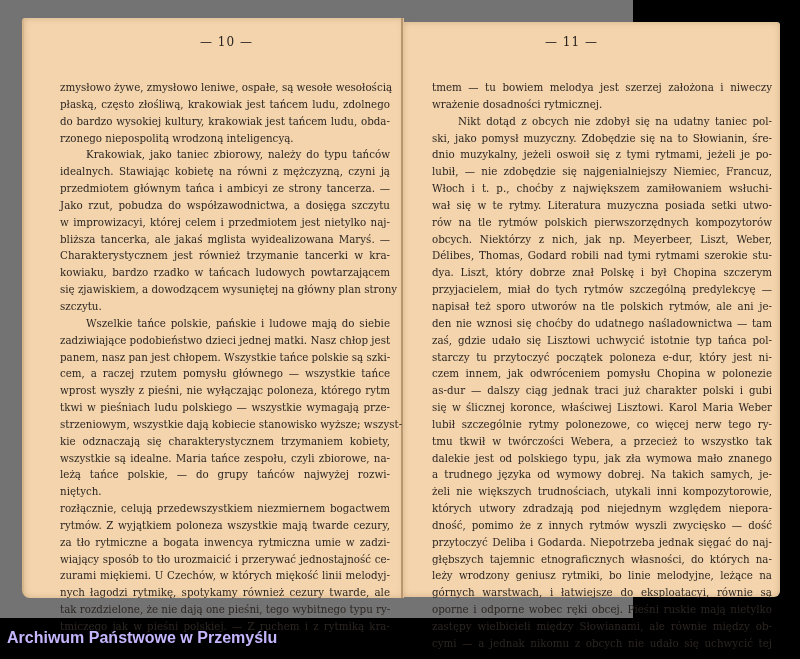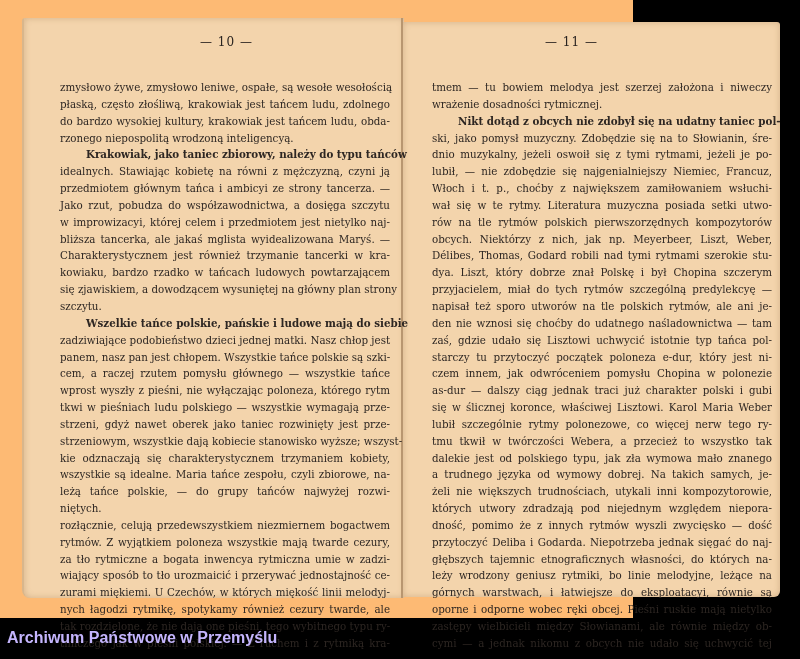--- a/index.html
+++ b/index.html
@@ -1,30 +1,30 @@
 <!DOCTYPE html>
 <html><head>
 <meta charset="utf-8">
 <style>
   html, body { margin:0; padding:0; }
   body { width:800px; height:659px; background:#000; position:relative; overflow:hidden; font-family:"DejaVu Serif", serif; }
-  .scan { position:absolute; left:0; top:0; width:633px; height:618px; background:#fdba74; }
+  .scan { position:absolute; left:0; top:0; width:633px; height:618px; background:#737373; }
   .page { position:absolute; background:#f3d4ac; box-shadow: inset 0 0 6px rgba(150,110,70,0.35); }
   .page-left { left:22px; top:18px; width:380px; height:580px; border-radius:3px 0 0 8px; border-left:2px solid #d8b68c; }
   .page-right { left:403px; top:22px; width:377px; height:575px; border-radius:0 3px 6px 0; }
   .spine { position:absolute; left:401px; top:18px; width:2px; height:580px; background:#b89670; }
   .page-num { position:absolute; top:35px; font-size:12px; color:#2a2420; letter-spacing:1px; }
   .pn-left { left:200px; }
   .pn-right { left:545px; }
   .text { position:absolute; font-size:10.3px; line-height:16.85px; color:#2d2622; text-align:justify; }
   .text-left { left:60px; top:79px; width:330px; }
   .text-right { left:432px; top:79px; width:340px; }
   .line { display:block; white-space:nowrap; text-align-last:justify; text-align:justify; }
   .line.last { text-align-last:left; }
-  .line.indent { text-indent:26px;font-weight:bold; }
+  .line.indent { text-indent:26px; }
   .caption { position:absolute; left:7px; top:629px; font-family:"Liberation Sans", sans-serif; font-weight:bold; font-size:16px; color:#c4b5fd; }
 </style>
 </head>
 <body>
 
 <div class="scan">
   <div class="page page-left"></div>
   <div class="page page-right"></div>
   <div class="spine"></div>
   <div class="page-num pn-left">— 10 —</div>
@@ -43,21 +43,20 @@
       <span class="line">Charakterystycznem jest również trzymanie tancerki w kra-</span>
       <span class="line">kowiaku, bardzo rzadko w tańcach ludowych powtarzającem</span>
       <span class="line">się zjawiskiem, a dowodzącem wysuniętej na główny plan strony</span>
       <span class="line last">szczytu.</span>
       <span class="line indent">Wszelkie tańce polskie, pańskie i ludowe mają do siebie</span>
       <span class="line">zadziwiające podobieństwo dzieci jednej matki. Nasz chłop jest</span>
       <span class="line">panem, nasz pan jest chłopem. Wszystkie tańce polskie są szki-</span>
       <span class="line">cem, a raczej rzutem pomysłu głównego — wszystkie tańce</span>
       <span class="line">wprost wyszły z pieśni, nie wyłączając poloneza, którego rytm</span>
       <span class="line">tkwi w pieśniach ludu polskiego — wszystkie wymagają prze-</span>
-      <span class="line">strzeni, gdyż nawet oberek jako taniec rozwinięty jest prze-</span>
       <span class="line">strzeniowym, wszystkie dają kobiecie stanowisko wyższe; wszyst-</span>
       <span class="line">kie odznaczają się charakterystycznem trzymaniem kobiety,</span>
       <span class="line">wszystkie są idealne. Maria tańce zespołu, czyli zbiorowe, na-</span>
       <span class="line">leżą tańce polskie, — do grupy tańców najwyżej rozwi-</span>
       <span class="line last">niętych.</span>
       <span class="line">rozłącznie, celują przedewszystkiem niezmiernem bogactwem</span>
       <span class="line">rytmów. Z wyjątkiem poloneza wszystkie mają twarde cezury,</span>
       <span class="line">za tło rytmiczne a bogata inwencya rytmiczna umie w zadzi-</span>
       <span class="line">wiający sposób to tło urozmaicić i przerywać jednostajność ce-</span>
       <span class="line">zurami miękiemi. U Czechów, w których miękość linii melodyj-</span>

